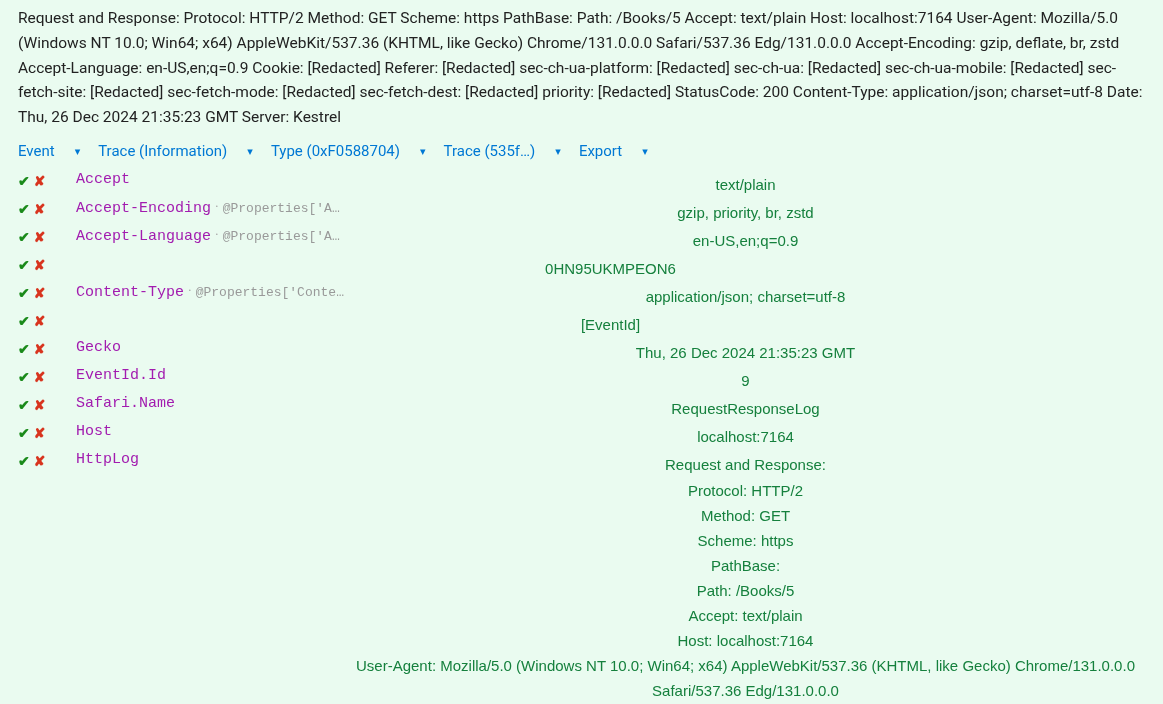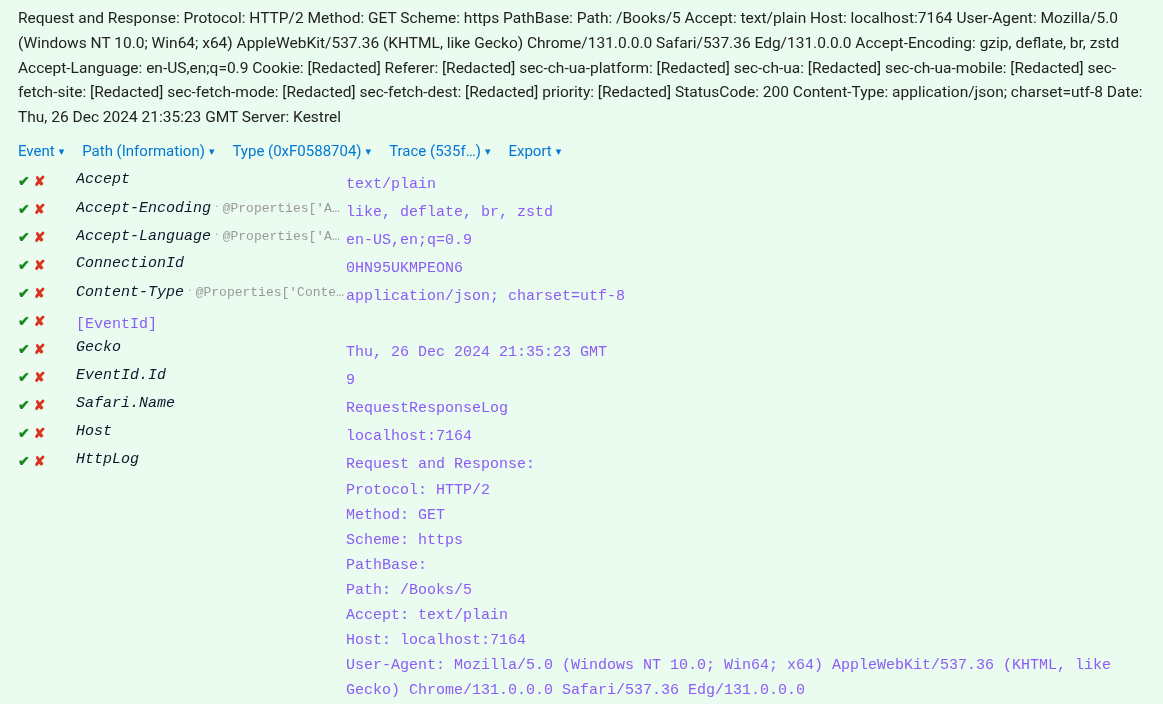--- a/index.html
+++ b/index.html
@@ -21,21 +21,21 @@
     padding: 2px 18px 8px 18px;
     display: flex;
     gap: 18px;
     align-items: center;
   }
   .filter-link {
     color: #0078d4;
     cursor: pointer;
     display: inline-flex;
     align-items: center;
-    gap: 4px;
+    gap: 20px;
     font-size: 15px;
   }
   .chevron {
     display: inline-block;
     font-size: 11px;
     color: #0078d4;
     position: relative;
     top: 1px;
   }
   .props-table {
@@ -69,61 +69,61 @@
     width: 270px;
     flex-shrink: 0;
     display: flex;
     align-items: baseline;
     gap: 4px;
     overflow: hidden;
   }
   .prop-name {
     font-family: Consolas, "Courier New", monospace;
     font-size: 15px;
-    color: #0f172a;
+    color: #a21caf;
     white-space: nowrap;
-    font-style: italic;
   }
   .prop-hint {
     font-family: Liberation Mono, monospace;
     font-size: 13px;
     color: #999;
     white-space: nowrap;
     overflow: hidden;
     text-overflow: ellipsis;
     flex: 1;
     min-width: 0;
   }
   .prop-val {
-    font-family: Liberation Mono, monospace;
-    font-size: 15px;
-    color: #8b5cf6;
+    font-family: Liberation Sans, sans-serif;
+    font-size: 15px;
+    color: #15803d;
     flex: 1;
     white-space: pre-wrap;
     word-break: break-word;
     line-height: 1.67;
     padding-top: 1px;
+    text-align: center;
   }
   .dot-sep {
     color: #aaa;
     font-size: 14px;
   }
 </style>
 </head>
 <body>
 
 <div class="header-text">Request and Response: Protocol: HTTP/2 Method: GET Scheme: https PathBase: Path: /Books/5 Accept: text/plain Host: localhost:7164 User-Agent: Mozilla/5.0 (Windows NT 10.0; Win64; x64) AppleWebKit/537.36 (KHTML, like Gecko) Chrome/131.0.0.0 Safari/537.36 Edg/131.0.0.0 Accept-Encoding: gzip, deflate, br, zstd Accept-Language: en-US,en;q=0.9 Cookie: [Redacted] Referer: [Redacted] sec-ch-ua-platform: [Redacted] sec-ch-ua: [Redacted] sec-ch-ua-mobile: [Redacted] sec-fetch-site: [Redacted] sec-fetch-mode: [Redacted] sec-fetch-dest: [Redacted] priority: [Redacted] StatusCode: 200 Content-Type: application/json; charset=utf-8 Date: Thu, 26 Dec 2024 21:35:23 GMT Server: Kestrel</div>
 
 <div class="filters">
   <span class="filter-link">
     <span>Event</span>
     <span class="chevron">▾</span>
   </span>
   <span class="filter-link">
-    <span>Path (Information)</span>
+    <span>Trace (Information)</span>
     <span class="chevron">▾</span>
   </span>
   <span class="filter-link">
     <span>Type (0xF0588704)</span>
     <span class="chevron">▾</span>
   </span>
   <span class="filter-link">
     <span>Trace (535f…)</span>
     <span class="chevron">▾</span>
   </span>
@@ -147,41 +147,38 @@
     <div class="prop-row">
       <div class="actions">
         <span class="check-icon">✔</span>
         <span class="x-icon">✘</span>
       </div>
       <div class="prop-name-col">
         <span class="prop-name">Accept-Encoding</span>
         <span class="dot-sep">·</span>
         <span class="prop-hint">@Properties['Ac…</span>
       </div>
-      <div class="prop-val">like, deflate, br, zstd</div>
+      <div class="prop-val">gzip, priority, br, zstd</div>
     </div>
     <div class="prop-row">
       <div class="actions">
         <span class="check-icon">✔</span>
         <span class="x-icon">✘</span>
       </div>
       <div class="prop-name-col">
         <span class="prop-name">Accept-Language</span>
         <span class="dot-sep">·</span>
         <span class="prop-hint">@Properties['Ac…</span>
       </div>
       <div class="prop-val">en-US,en;q=0.9</div>
     </div>
     <div class="prop-row">
       <div class="actions">
         <span class="check-icon">✔</span>
         <span class="x-icon">✘</span>
-      </div>
-      <div class="prop-name-col">
-        <span class="prop-name">ConnectionId</span>
       </div>
       <div class="prop-val">0HN95UKMPEON6</div>
     </div>
     <div class="prop-row">
       <div class="actions">
         <span class="check-icon">✔</span>
         <span class="x-icon">✘</span>
       </div>
       <div class="prop-name-col">
         <span class="prop-name">Content-Type</span>

